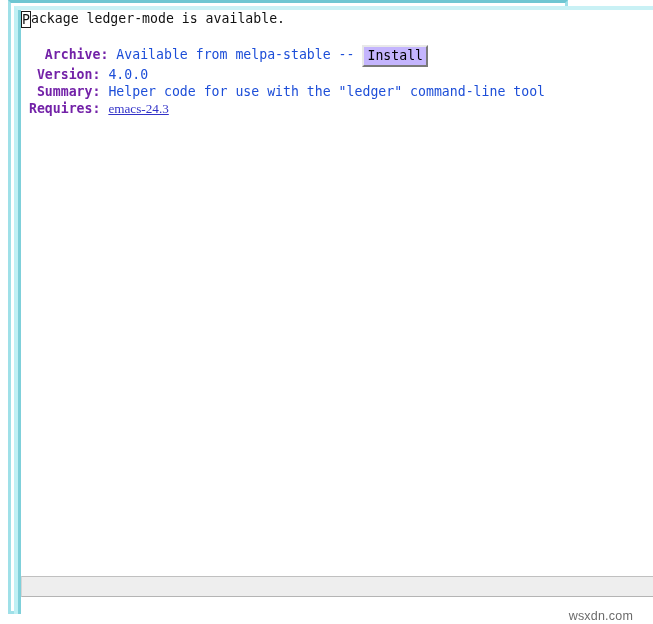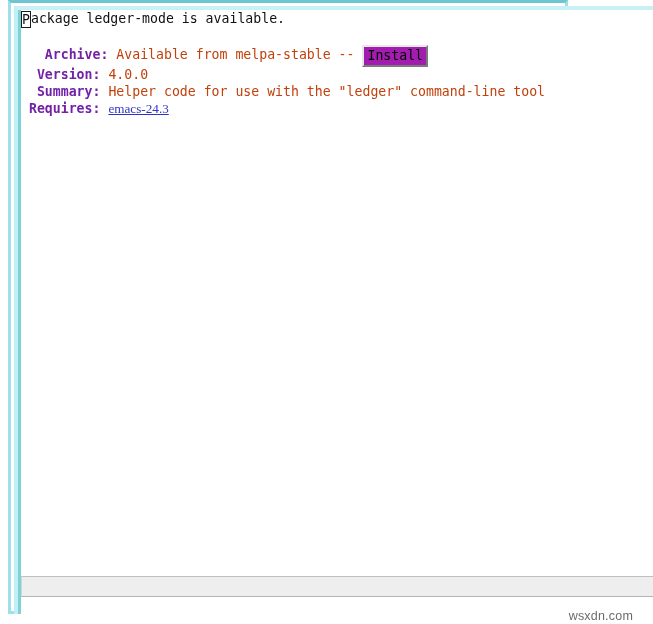--- a/index.html
+++ b/index.html
@@ -89,26 +89,26 @@
     font-family: "DejaVu Sans Mono", "Liberation Mono", monospace;
     font-size: 13.2px;
     line-height: 17px;
     white-space: pre;
     color: #101010;
   }
   .field-label {
     color: #7322a8;
     font-weight: bold;
   }
-  .field-value { color: #c2410c; }
+  .field-value { color: #1d4ed8; }
 
   
   .install-btn {
     display: inline-block;
-    background: #a21caf;
+    background: #c4b5fd;
     color: #000000;
     font-family: "DejaVu Sans Mono", "Liberation Mono", monospace;
     font-size: 13.2px;
     line-height: 15px;
     padding: 1px 3px 2px 3px;
     border-top: 2px solid #e8e8e8;
     border-left: 2px solid #e8e8e8;
     border-right: 2px solid #7a7a7a;
     border-bottom: 2px solid #7a7a7a;
     position: relative;

